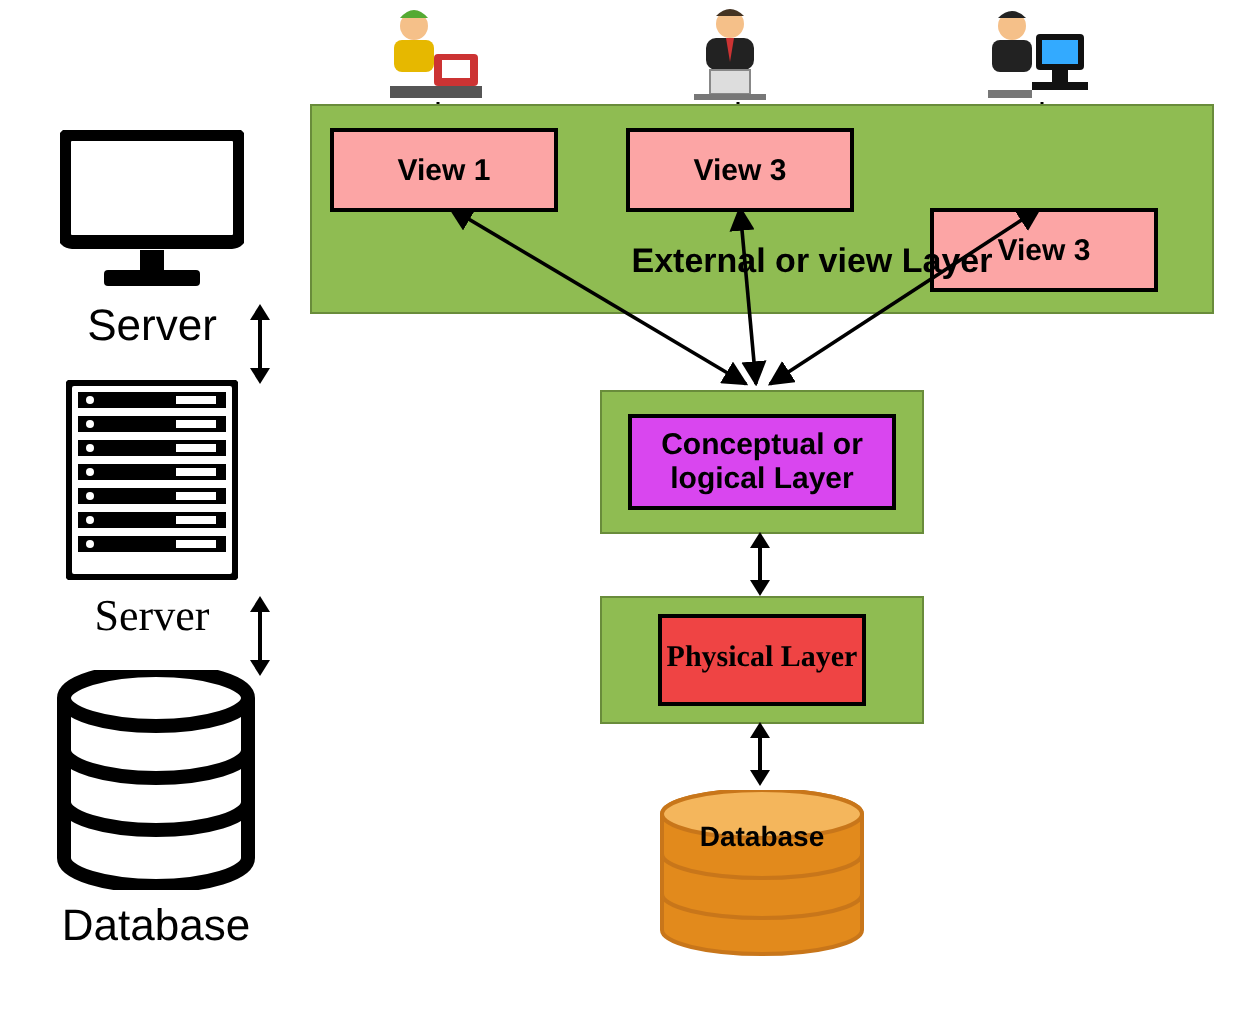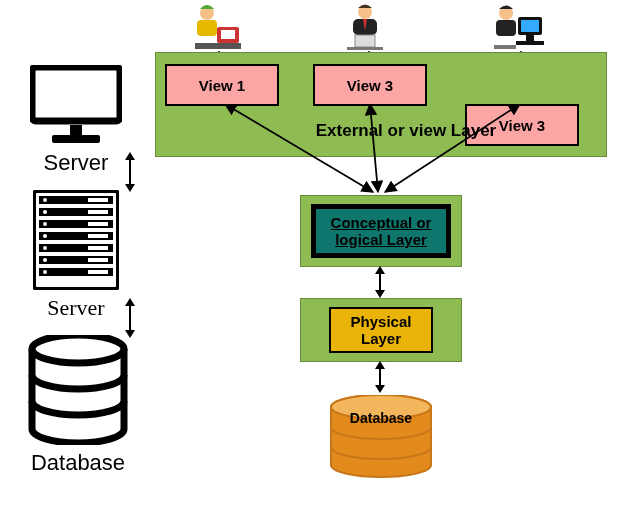--- a/index.html
+++ b/index.html
@@ -61,35 +61,35 @@
   .fan-arrows { left: 215px; top: 104px; width: 340px; height: 90px;
                 pointer-events: none; }
 
   
   .conceptual-panel {
     left: 300px; top: 195px; width: 160px; height: 70px;
     background: #8fbc52; border: 1px solid #698c3b;
     display:flex; align-items:center; justify-content:center;
   }
   .conceptual-box {
-    width: 130px; height: 44px; background:#0f766e; border:5px solid #000000;
-    display:flex; align-items:center; justify-content:center;
-    text-align:center; font-weight:700; font-size:15px; line-height:1.15;text-decoration:underline;
+    width: 130px; height: 44px; background:#d946ef; border:2px solid #000000;
+    display:flex; align-items:center; justify-content:center;
+    text-align:center; font-weight:700; font-size:15px; line-height:1.15;
   }
 
   
   .physical-panel {
     left: 300px; top: 298px; width: 160px; height: 62px;
     background: #8fbc52; border: 1px solid #698c3b;
     display:flex; align-items:center; justify-content:center;
   }
   .physical-box {
-    width: 100px; height: 42px; background:#eab308; border:2px solid #000;
-    display:flex; align-items:center; justify-content:center;
-    text-align:center; font-weight:700; font-size:15px; line-height:1.15;
+    width: 100px; height: 42px; background:#ef4444; border:2px solid #000;
+    display:flex; align-items:center; justify-content:center;
+    text-align:right; font-weight:700; font-size:15px; line-height:1.15;font-family:Liberation Serif, serif;
   }
 
   
   .db-cyl { left: 327px; top: 395px; width: 108px; height: 85px; }
   .db-cyl-label {
     left: 327px; top: 410px; width: 108px; text-align:center;
     font-weight:700; font-size:14px; color:#000;
   }
 
   

